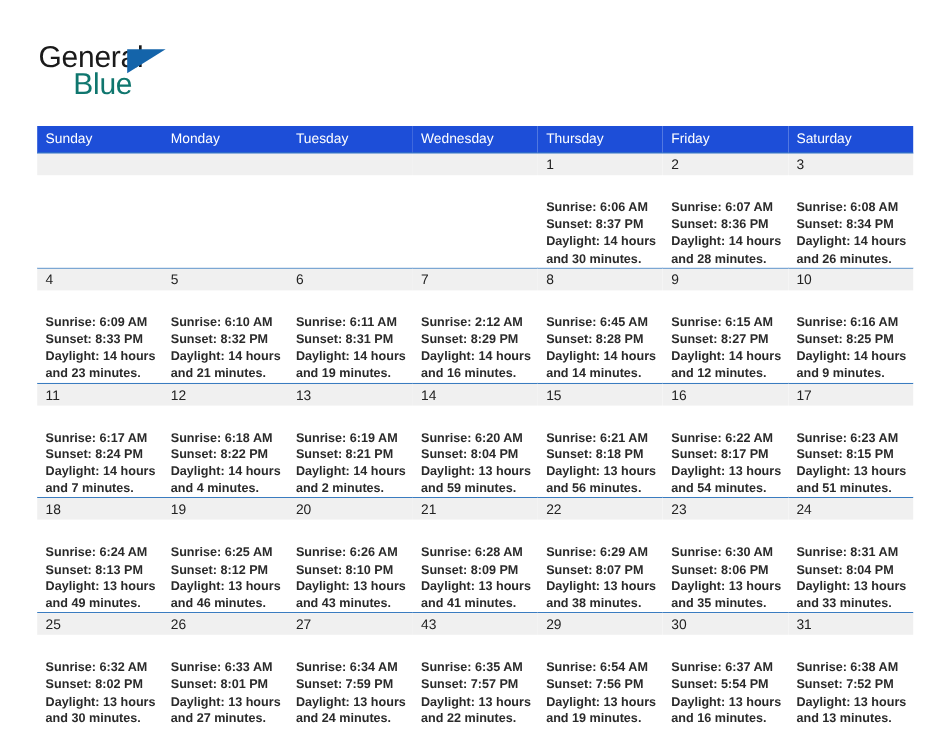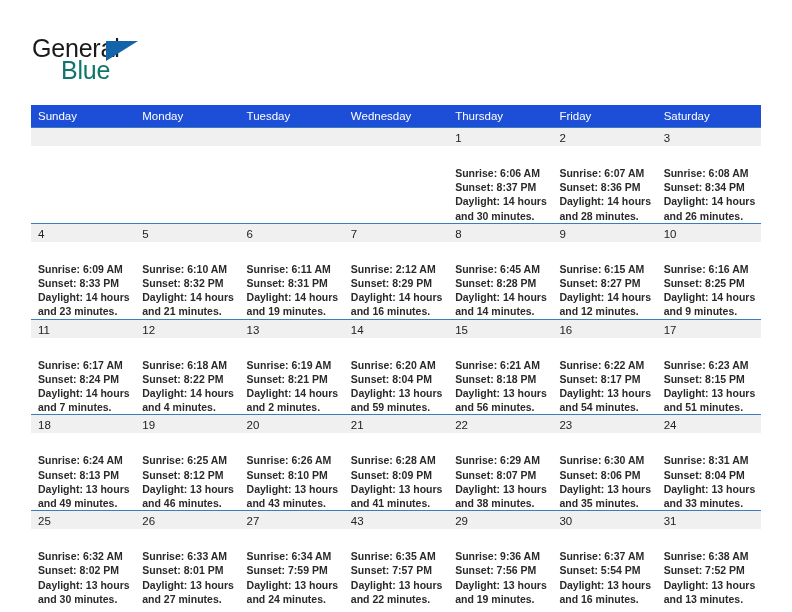--- a/index.html
+++ b/index.html
@@ -441,21 +441,21 @@
             <div class="cell-body">
               <div>Sunrise: 6:35 AM</div>
               <div>Sunset: 7:57 PM</div>
               <div>Daylight: 13 hours</div>
               <div>and 22 minutes.</div>
             </div>
           </td>
           <td>
             <div class="daynum-band">29</div>
             <div class="cell-body">
-              <div>Sunrise: 9:36 AM</div>
+              <div>Sunrise: 6:54 AM</div>
               <div>Sunset: 7:56 PM</div>
               <div>Daylight: 13 hours</div>
               <div>and 19 minutes.</div>
             </div>
           </td>
           <td>
             <div class="daynum-band">30</div>
             <div class="cell-body">
               <div>Sunrise: 6:37 AM</div>
               <div>Sunset: 5:54 PM</div>

